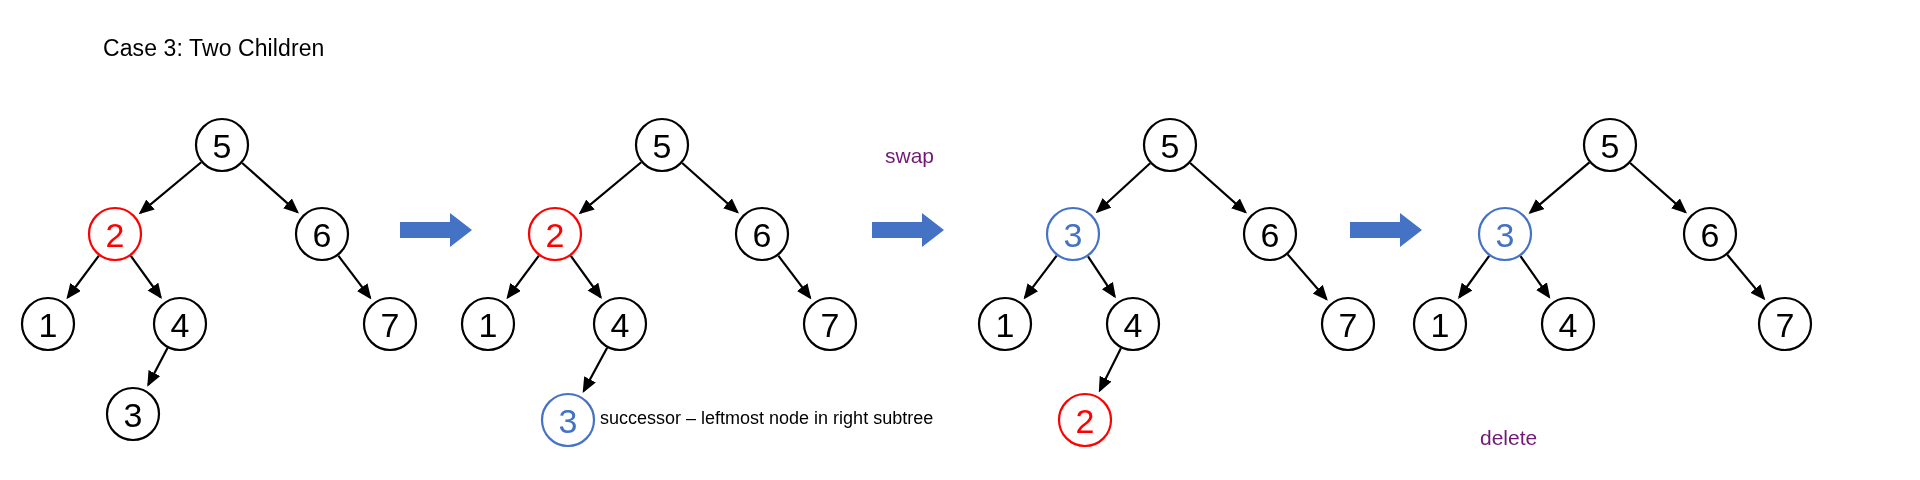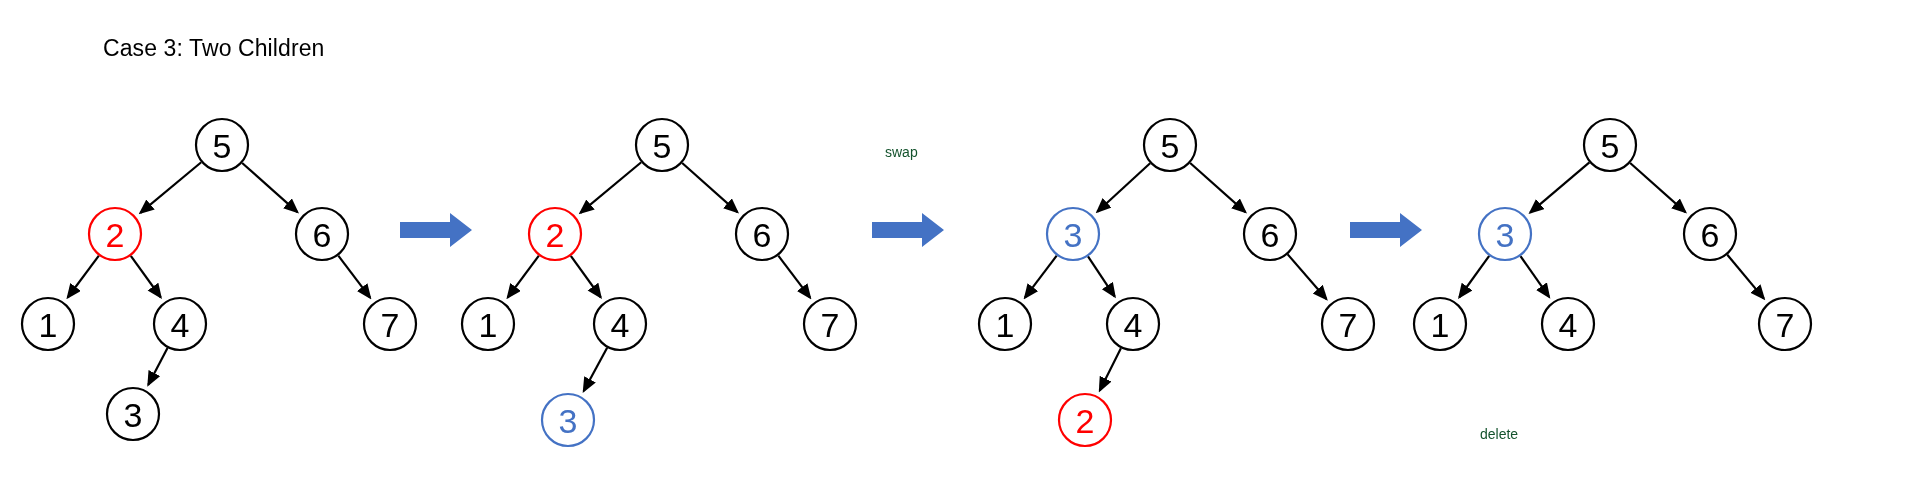--- a/index.html
+++ b/index.html
@@ -26,22 +26,22 @@
     left: 103px;
     top: 23px;
     font-size: 23px;
     font-weight: 400;
     color: #000000;
     white-space: nowrap;
     letter-spacing: 0.1px;
   }
   .step-label {
     position: absolute;
-    font-size: 14px;
-    color: #14532d;
+    font-size: 21px;
+    color: #701a75;
     white-space: nowrap;
   }
   .note-label {
     position: absolute;
     font-size: 18px;
     color: #000000;
     white-space: nowrap;
   }
   svg.scene {
     position: absolute;
@@ -217,16 +217,17 @@
       </g>
     <g id="arrows-layer">
         <path d="M 400 210 L 450 210 L 450 201 L 472 218 L 450 235 L 450 226 L 400 226 Z" fill="#4472C4" stroke="none"></path>
         <path d="M 872 210 L 922 210 L 922 201 L 944 218 L 922 235 L 922 226 L 872 226 Z" fill="#4472C4" stroke="none"></path>
         <path d="M 1350 210 L 1400 210 L 1400 201 L 1422 218 L 1400 235 L 1400 226 L 1350 226 Z" fill="#4472C4" stroke="none"></path>
       </g>
   </svg>
 
   <div class="step-label" style="left:885px; top:132px;">swap</div>
 
+  <div class="note-label" style="left:600px; top:396px;">successor – leftmost node in right subtree</div>
 
   <div class="step-label" style="left:1480px; top:390px;margin-top:24px;">delete</div>
 
 </div>
 
 </body></html>

